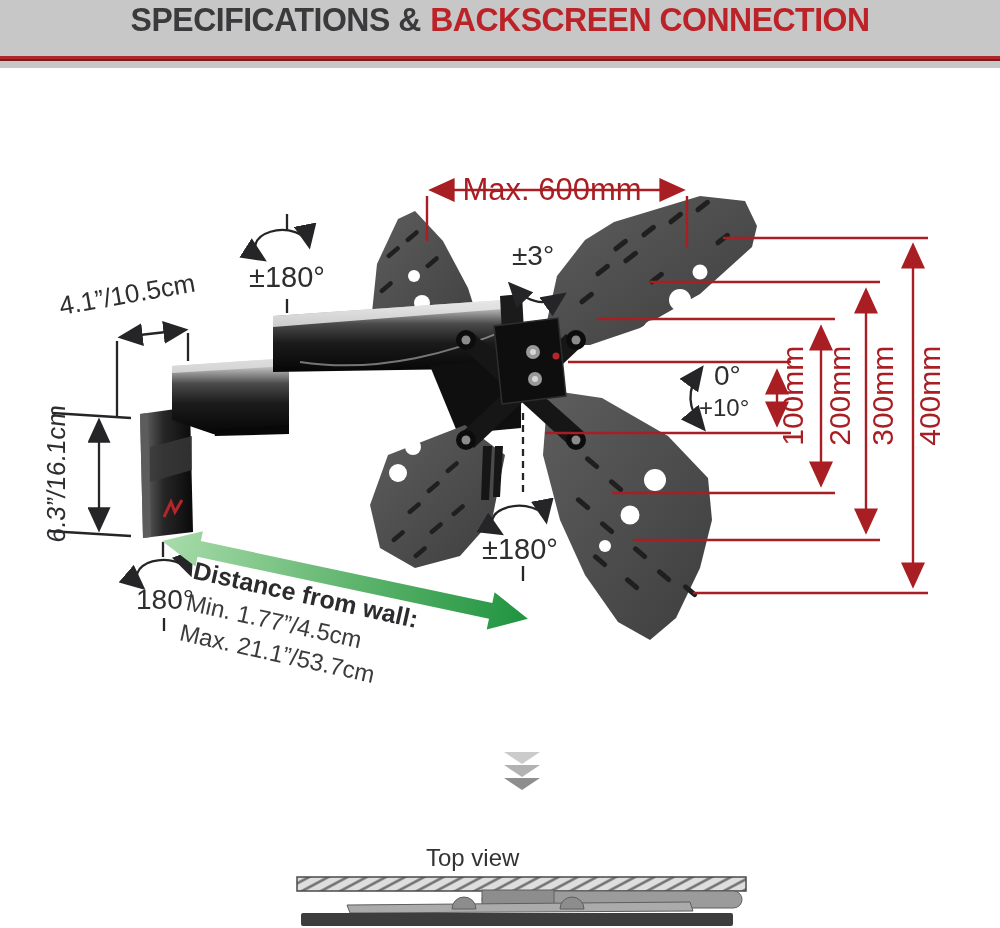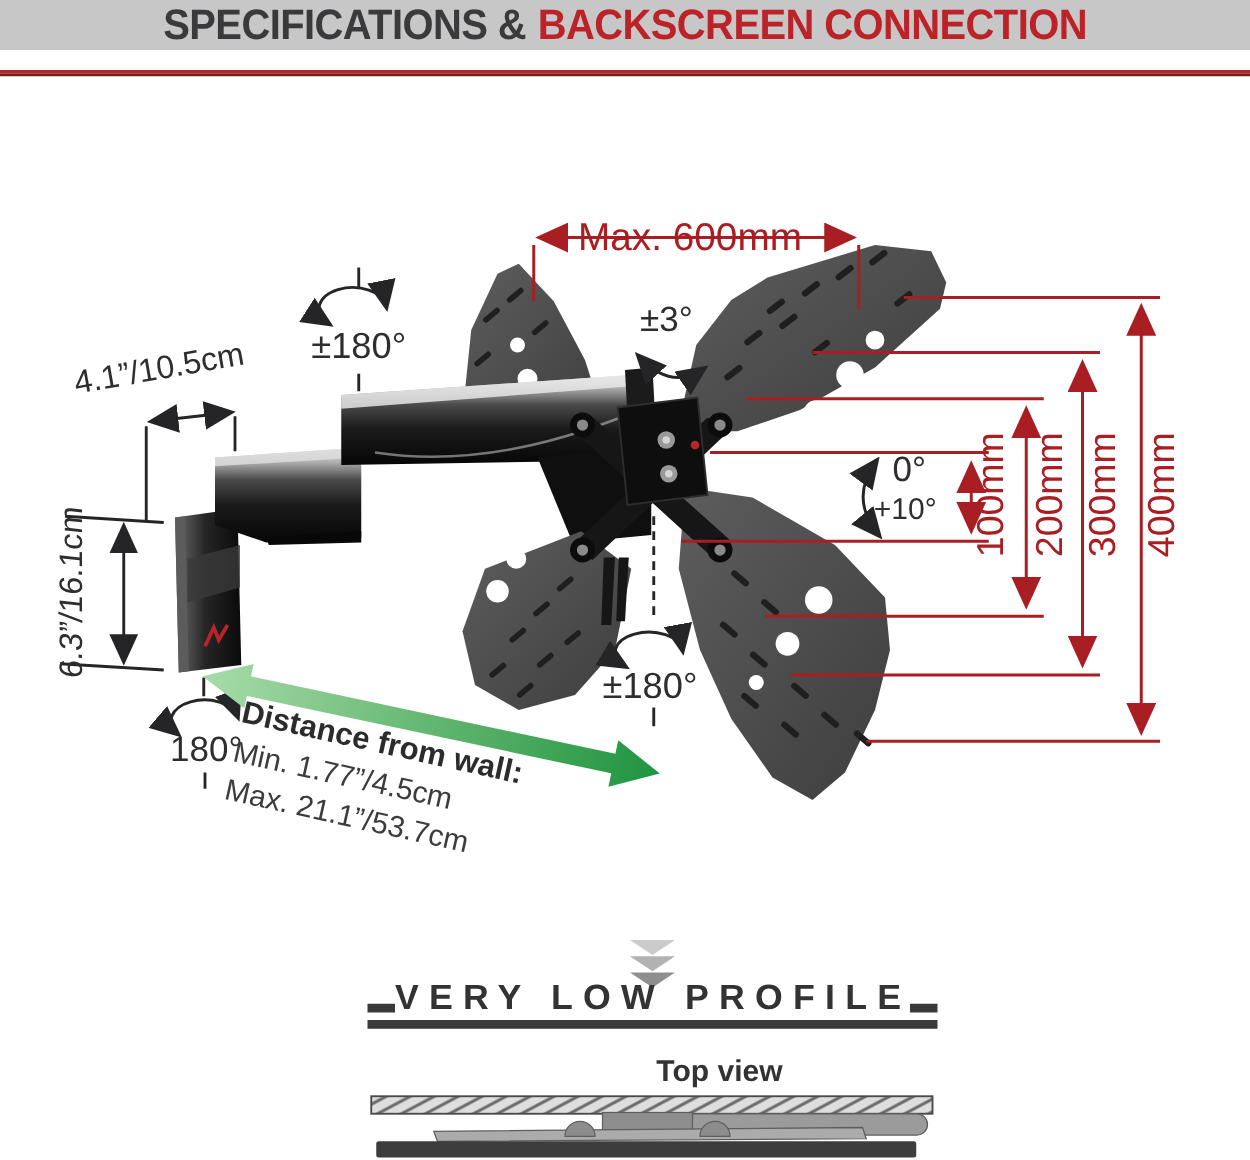--- a/index.html
+++ b/index.html
@@ -1,20 +1,20 @@
 <!DOCTYPE html>
 <html><head>
 <meta charset="utf-8">
 <style>
   html,body{margin:0;padding:0;background:#fff;}
   .page{position:relative;width:1000px;height:928px;background:#ffffff;overflow:hidden;
         font-family:"Liberation Sans",sans-serif;}
   
-  .hdr{position:absolute;left:0;top:0;width:1000px;height:40px;background:#c7c7c7;
-       display:flex;align-items:flex-end;justify-content:center;}
+  .hdr{position:absolute;left:0;top:0;width:1000px;height:68px;background:#c7c7c7;
+       display:flex;align-items:flex-start;justify-content:center;}
   .hdr-inner{display:flex;gap:10px;font-weight:bold;font-size:34px;letter-spacing:-.5px;
        transform:scaleX(.94);white-space:nowrap;}
   .hdr-dark{color:#3a3a3c;}
   .hdr-red{color:#bc2328;}
   .hdr-line1{position:absolute;left:0;top:56px;width:1000px;height:3px;background:#b0262b;}
   .hdr-line2{position:absolute;left:0;top:59px;width:1000px;height:2px;background:#7a1c1a;}
   
   .lbl{position:absolute;color:#2e2e30;white-space:nowrap;line-height:1.05;}
   .red{color:#a81e23;}
   .rot90{transform:rotate(-90deg);transform-origin:center;}
@@ -22,22 +22,22 @@
   .dist{position:absolute;left:197px;top:556px;transform:rotate(12.5deg);transform-origin:0 0;}
   .dist .h{font-weight:bold;font-size:25px;color:#2c2c2e;margin-bottom:4px;}
   .dist .l{font-size:24px;color:#3c3c3e;margin-bottom:3px;}
   
   .vlp{position:absolute;left:294px;top:782px;width:456px;}
   .vlp-row{display:flex;align-items:flex-end;justify-content:center;}
   .vlp-bar{height:7px;background:#3a3a3a;flex:1 1 auto;margin-bottom:4px;}
   .vlp-text{font-weight:bold;font-size:28px;letter-spacing:8px;color:#333;padding:0 4px;
             transform:scaleX(1.02);white-space:nowrap;}
   .vlp-under{height:7px;background:#3a3a3a;margin-top:2px;}
-  .topview{position:absolute;left:426px;top:844px;width:200px;text-align:right;
-           font-size:24px;font-weight:bold;color:#333;}
+  .topview{position:absolute;left:426px;top:844px;width:200px;text-align:left;
+           font-size:24px;font-weight:normal;color:#333;}
   svg{position:absolute;left:0;top:0;}
 </style>
 </head>
 <body>
 
 <div class="page">
 
   <div class="hdr">
     <div class="hdr-inner">
       <span class="hdr-dark">SPECIFICATIONS &amp;</span>
@@ -293,24 +293,16 @@
   <div class="lbl" style="left:455px;top:534px;width:130px;text-align:center;font-size:29px;">±180°</div>
 
   <div class="lbl" style="left:130px;top:585px;width:70px;text-align:center;font-size:28px;">180°</div>
 
   <div class="dist">
     <div class="h">Distance from wall:</div>
     <div class="l">Min. 1.77”/4.5cm</div>
     <div class="l">Max. 21.1”/53.7cm</div>
   </div>
 
-  <div class="vlp">
-    <div class="vlp-row">
-      <span class="vlp-bar"></span>
-      <span class="vlp-text">VERY LOW PROFILE</span>
-      <span class="vlp-bar"></span>
-    </div>
-    <div class="vlp-under"></div>
-  </div>
 
   <div class="topview">Top view</div>
 
 </div>
 
 </body></html>

